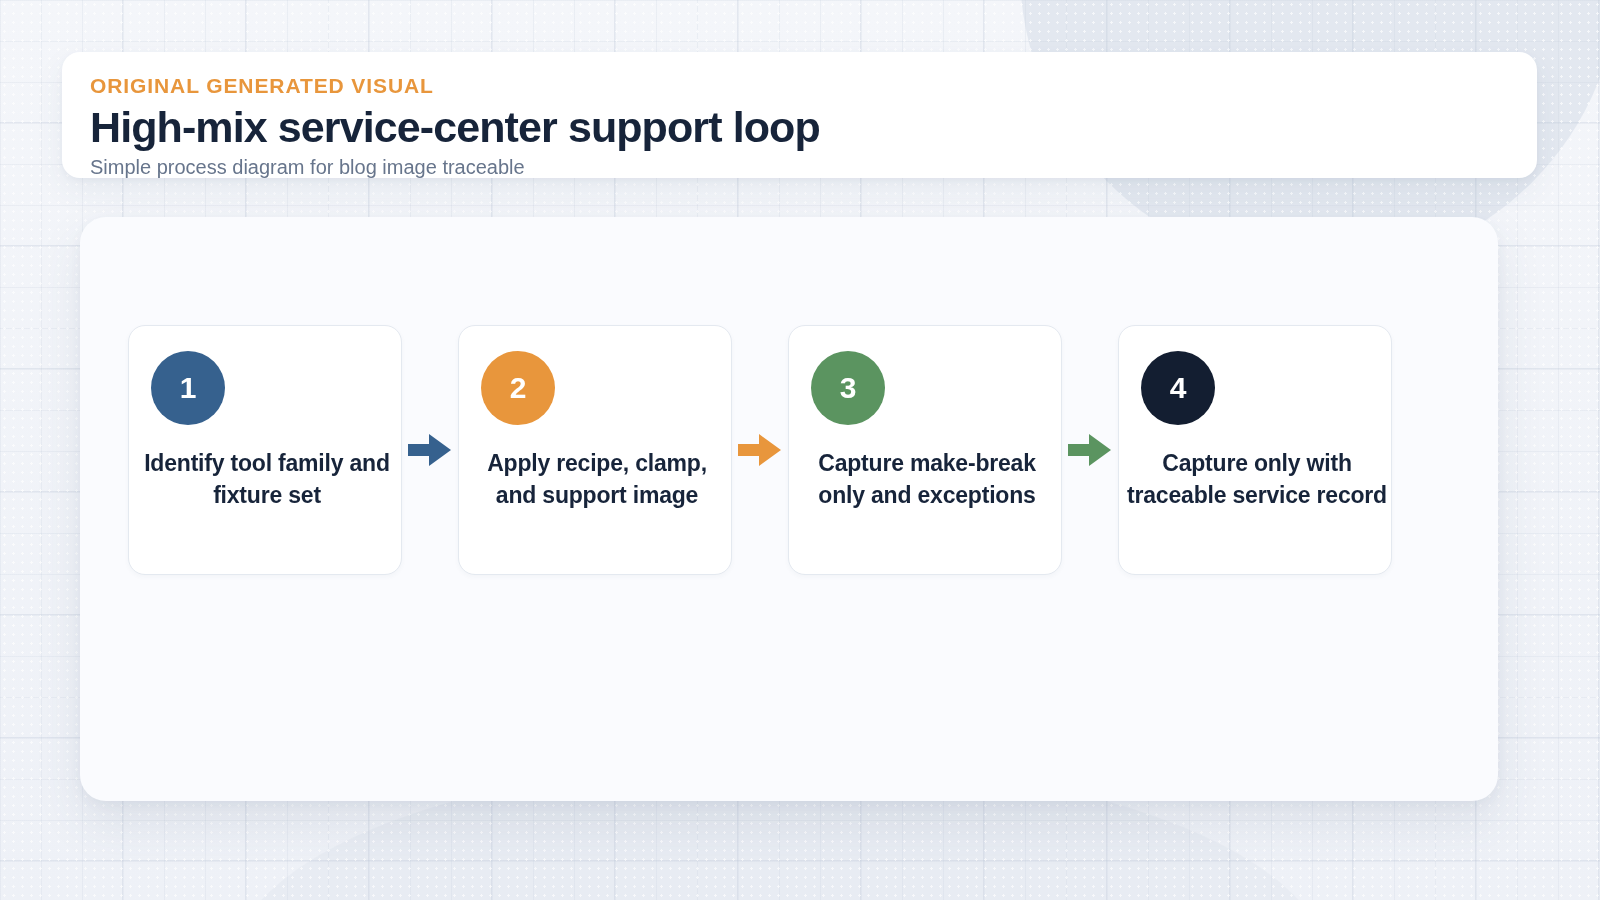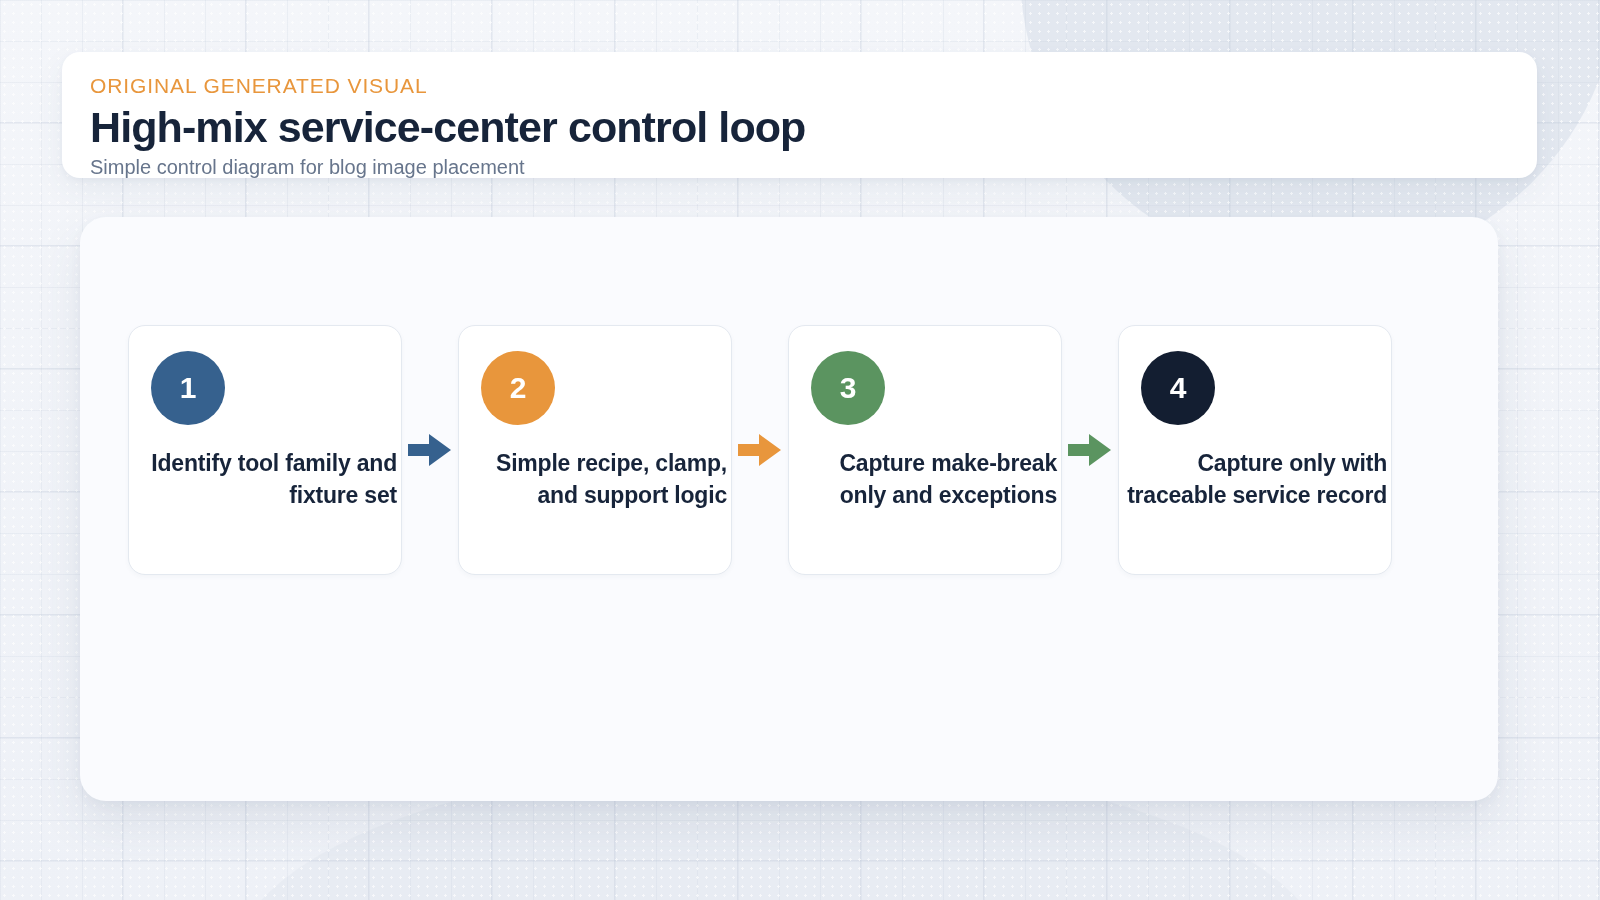--- a/index.html
+++ b/index.html
@@ -82,21 +82,21 @@
     height: 126px;
     background: #ffffff;
     border-radius: 18px;
     box-shadow: 0 12px 30px rgba(60, 80, 110, 0.07),
                 0 2px 6px rgba(60, 80, 110, 0.05);
     padding: 22px 0 0 28px;
   }
 
   .eyebrow {
     font-size: 21px;
-    font-weight: normal;
+    font-weight: bold;
     letter-spacing: 0.9px;
     color: #e8963c;
     line-height: 1.1;
   }
 
   .main-title {
     font-size: 43px;
     font-weight: bold;
     color: #17243a;
     letter-spacing: -0.9px;
@@ -156,21 +156,21 @@
     display: flex;
     align-items: center;
     justify-content: center;
     line-height: 1;
   }
 
   .step-label {
     margin-top: 22px;
     width: 260px;
     margin-left: -14px;
-    text-align: right;
+    text-align: center;
     font-size: 23px;
     font-weight: bold;
     color: #17243a;
     line-height: 1.41;
     letter-spacing: -0.2px;
   }
 
   .arrow {
     flex: 0 0 auto;
     width: 56px;
@@ -188,22 +188,22 @@
 
 <div class="bg-base"></div>
 <div class="bg-blob-top"></div>
 <div class="bg-blob-bottom"></div>
 <div class="bg-grid-fine"></div>
 <div class="bg-grid"></div>
 <div class="bg-dots"></div>
 
 <div class="header-card">
   <div class="eyebrow" style="color: rgb(232, 150, 60);">ORIGINAL GENERATED VISUAL</div>
-  <div class="main-title" style="color: rgb(23, 36, 58);">High-mix service-center control loop</div>
-  <div class="subtitle" style="color: rgb(103, 117, 140);">Simple control diagram for blog image placement</div>
+  <div class="main-title" style="color: rgb(23, 36, 58);">High-mix service-center support loop</div>
+  <div class="subtitle" style="color: rgb(103, 117, 140);">Simple process diagram for blog image traceable</div>
 </div>
 
 <div class="panel">
   <div class="flow">
 
     <div class="step-card">
       <div class="step-badge" style="background: rgb(54, 97, 142);">
         <span>1</span>
       </div>
       <div class="step-label">Identify tool family and fixture set</div>
@@ -213,21 +213,21 @@
       <span class="sr">#36618e</span>
       <svg width="44" height="34" viewBox="0 0 44 34">
         <path d="M0 11 L21 11 L21 1 L43 17 L21 33 L21 23 L0 23 Z" fill="#36618e"></path>
       </svg>
     </div>
 
     <div class="step-card">
       <div class="step-badge" style="background: rgb(232, 150, 60);">
         <span>2</span>
       </div>
-      <div class="step-label">Simple recipe, clamp, and support logic</div>
+      <div class="step-label">Apply recipe, clamp, and support image</div>
     </div>
 
     <div class="arrow">
       <span class="sr">#e8963c</span>
       <svg width="44" height="34" viewBox="0 0 44 34">
         <path d="M0 11 L21 11 L21 1 L43 17 L21 33 L21 23 L0 23 Z" fill="#e8963c"></path>
       </svg>
     </div>
 
     <div class="step-card">

